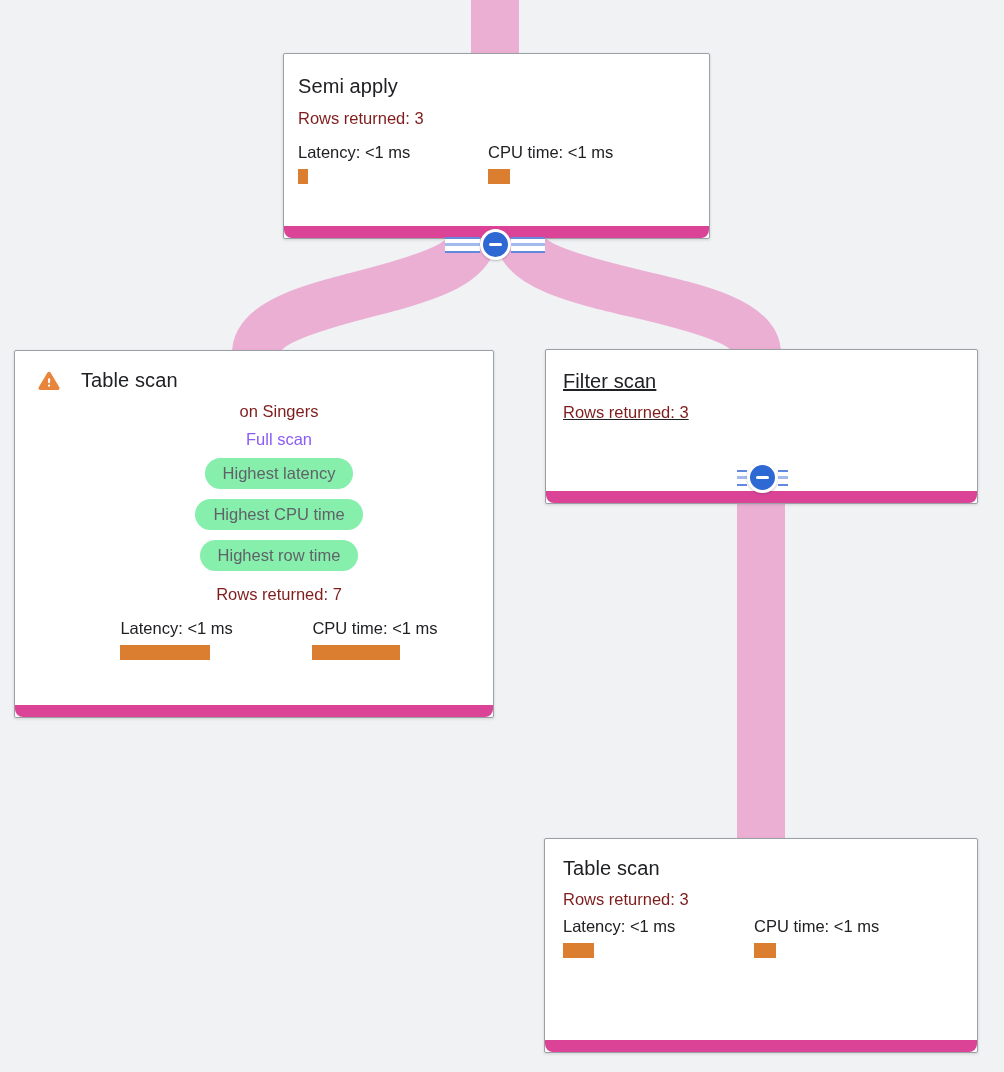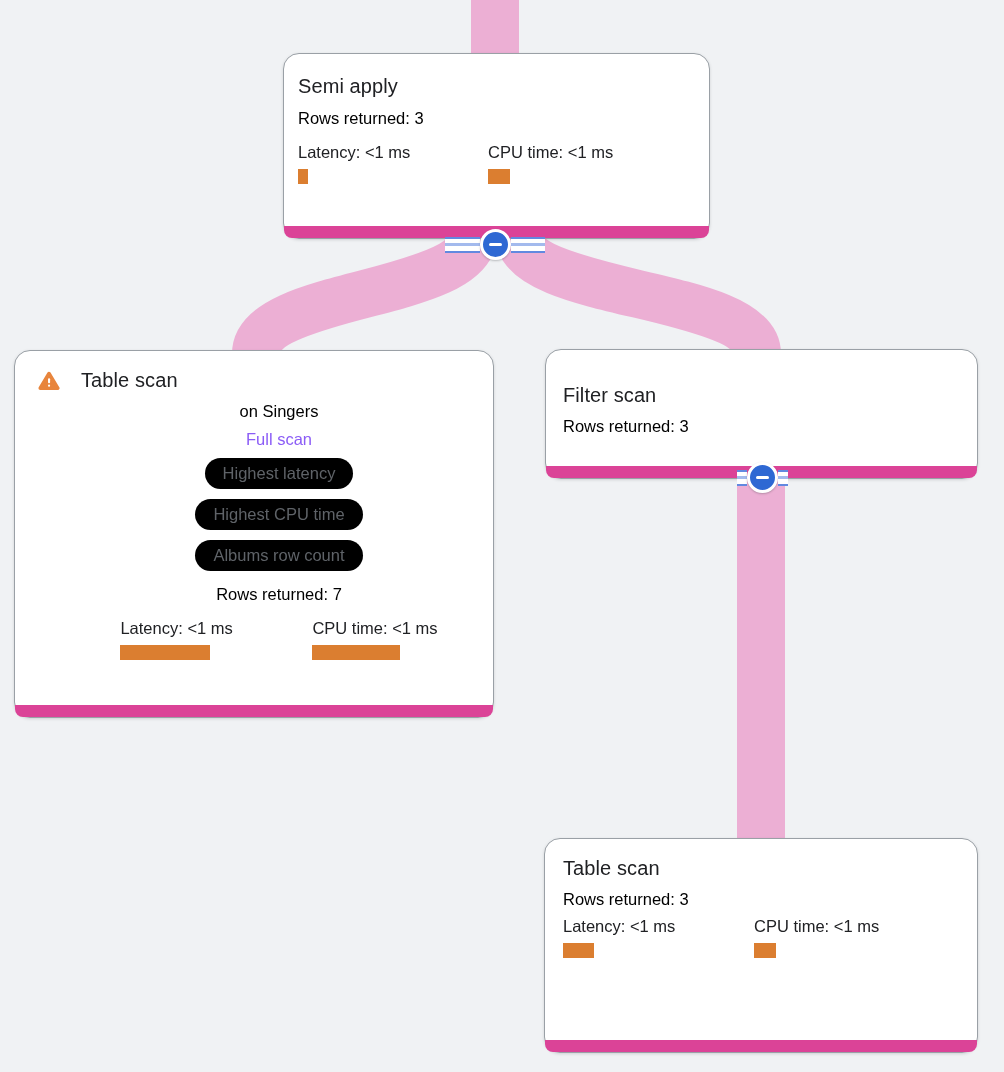--- a/index.html
+++ b/index.html
@@ -13,37 +13,37 @@
   .canvas { position: relative; width: 1004px; height: 1072px; }
 
   
   svg.edges { position: absolute; left: 0; top: 0; z-index: 0; }
 
   
   .node {
     position: absolute;
     background: #ffffff;
     border: 1px solid #9aa0a6;
-    border-radius: 16px;
+    border-radius: 2px;
     box-shadow: 0 1px 3px rgba(60,64,67,.18);
     box-sizing: border-box;
     z-index: 2;
   }
   .node-footer {
     position: absolute; left: 0; right: 0; bottom: 0;
     height: 12px; background: #db4397;
     border-radius: 0 0 8px 8px;
   }
   .node-title { font-size: 20px; font-weight: 500; letter-spacing: .1px; }
-  .node-line  { font-size: 16.5px; color: #000000; }
+  .node-line  { font-size: 16.5px; color: #7f1d1d; }
   .muted      { color: #8b5cf6; }
 
   .badge {
     display: inline-block;
-    background: #000000; color: #5f6368;
+    background: #86efac; color: #5f6368;
     font-size: 16.5px;
     padding: 6px 18px;
     border-radius: 17px;
     margin-bottom: 10px;
   }
 
   .metrics { display: flex; }
   .metric-label { font-size: 16.5px; margin-bottom: 7px; }
   .metric-bar { height: 15px; background: #db7e30; }
 
@@ -55,21 +55,21 @@
 
   
   #node-table-scan-singers { left: 14px; top: 350px; width: 480px; height: 368px; padding: 18px 14px 0 23px; }
   #node-table-scan-singers .head { display: flex; align-items: center; margin-bottom: 10px; }
   #node-table-scan-singers .warn { margin-right: 21px; display: inline-flex; }
   #node-table-scan-singers .body { margin-left: 41px; display: flex; flex-direction: column; align-items: center; }
   #node-table-scan-singers .body .node-line { margin-bottom: 9px; }
   #node-table-scan-singers .col-left { width: 192px; }
 
   
-  #node-filter-scan { left: 545px; top: 349px; width: 433px; height: 130px; padding: 34px 17px 0; }
+  #node-filter-scan { left: 545px; top: 349px; width: 433px; height: 155px; padding: 20px 17px 0; text-decoration: underline; }
   #node-filter-scan .node-title { margin-bottom: 10px; }
 
   
   #node-table-scan-albums { left: 544px; top: 838px; width: 434px; height: 215px; padding: 18px 18px 0; }
   #node-table-scan-albums .node-title { margin-bottom: 10px; }
   #node-table-scan-albums .node-line  { margin-bottom: 8px; }
   #node-table-scan-albums .col-left   { width: 191px; }
 
   
   .collapse {
@@ -142,21 +142,21 @@
           <rect x="10" y="13.6" width="2.1" height="2.1" rx="1" fill="#ffffff"></rect>
         </svg>
       </span>
       <span class="node-title">Table scan</span>
     </div>
     <div class="body">
       <div class="node-line">on Singers</div>
       <div class="node-line muted">Full scan</div>
       <span class="badge">Highest latency</span>
       <span class="badge">Highest CPU time</span>
-      <span class="badge">Albums row count</span>
+      <span class="badge">Highest row time</span>
       <div class="node-line" style="margin-top:4px;">Rows returned: 7</div>
       <div class="metrics" style="margin-top:6px;">
         <div class="col-left">
           <div class="metric-label">Latency: &lt;1 ms</div>
           <div class="metric-bar" style="width: 90px;"></div>
         </div>
         <div>
           <div class="metric-label">CPU time: &lt;1 ms</div>
           <div class="metric-bar" style="width: 88px;"></div>
         </div>

